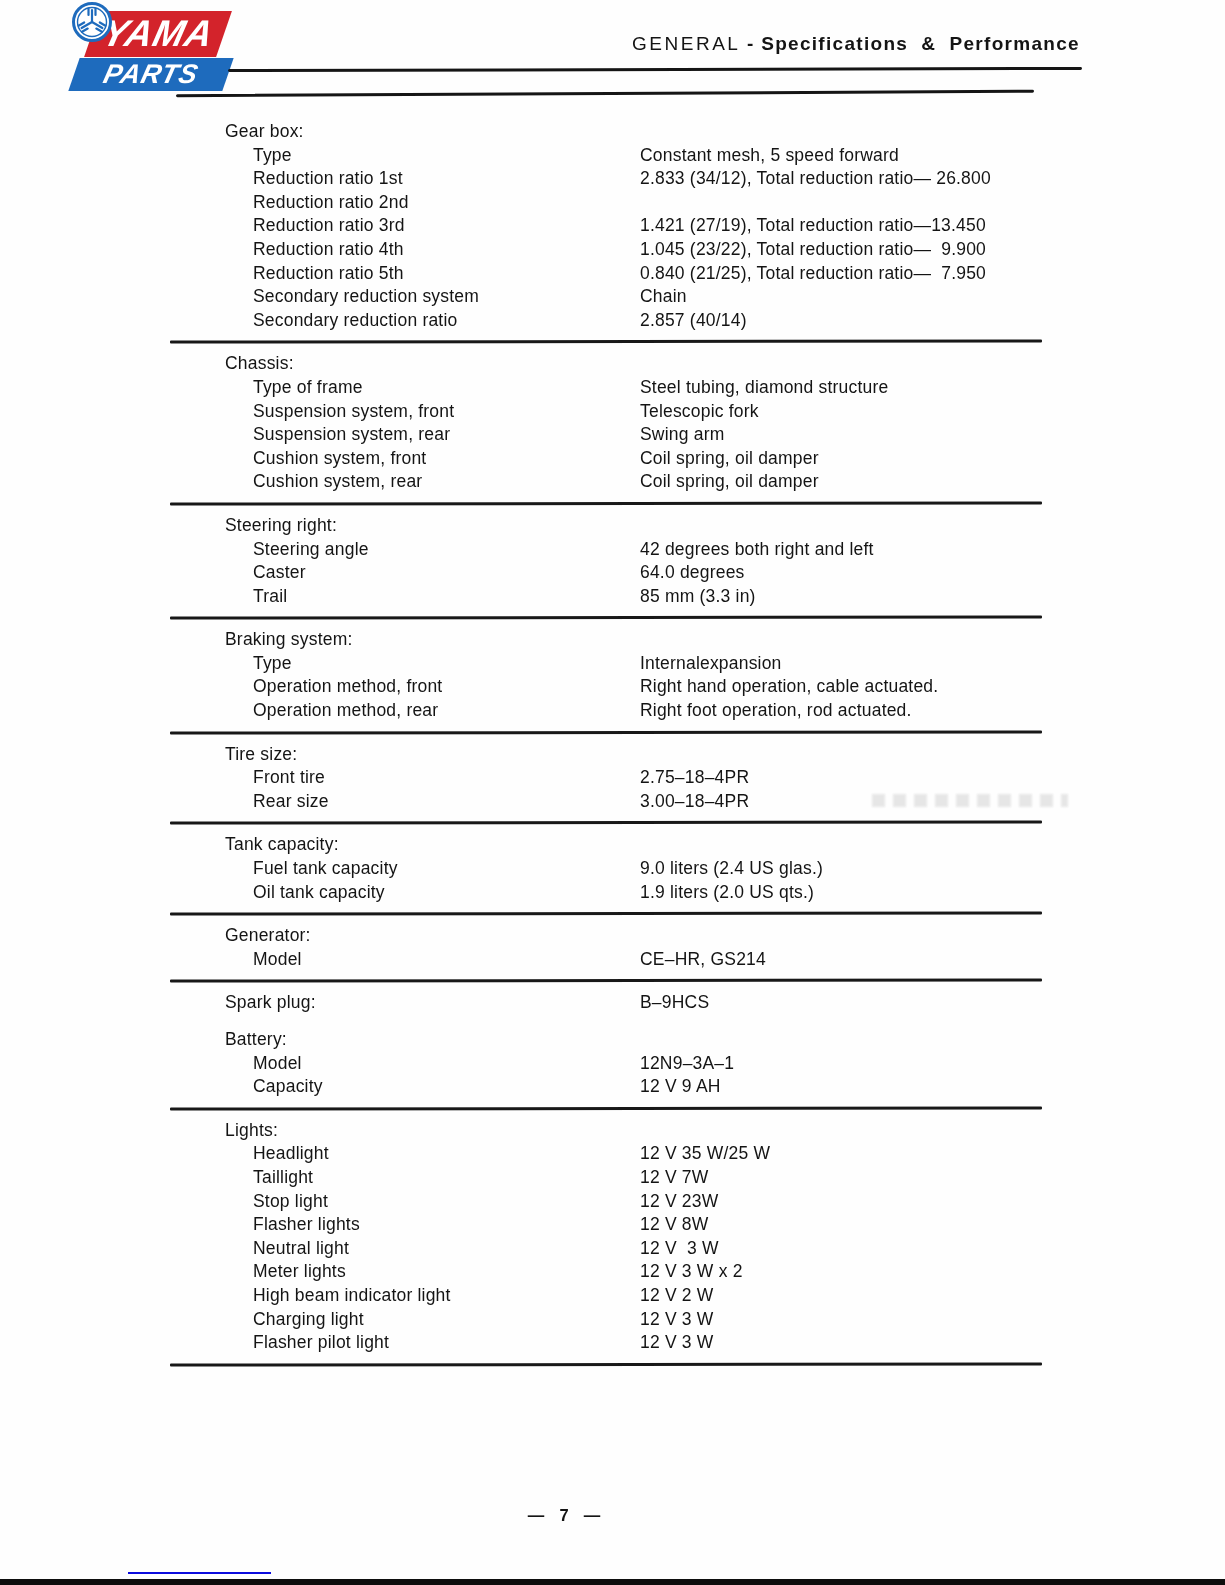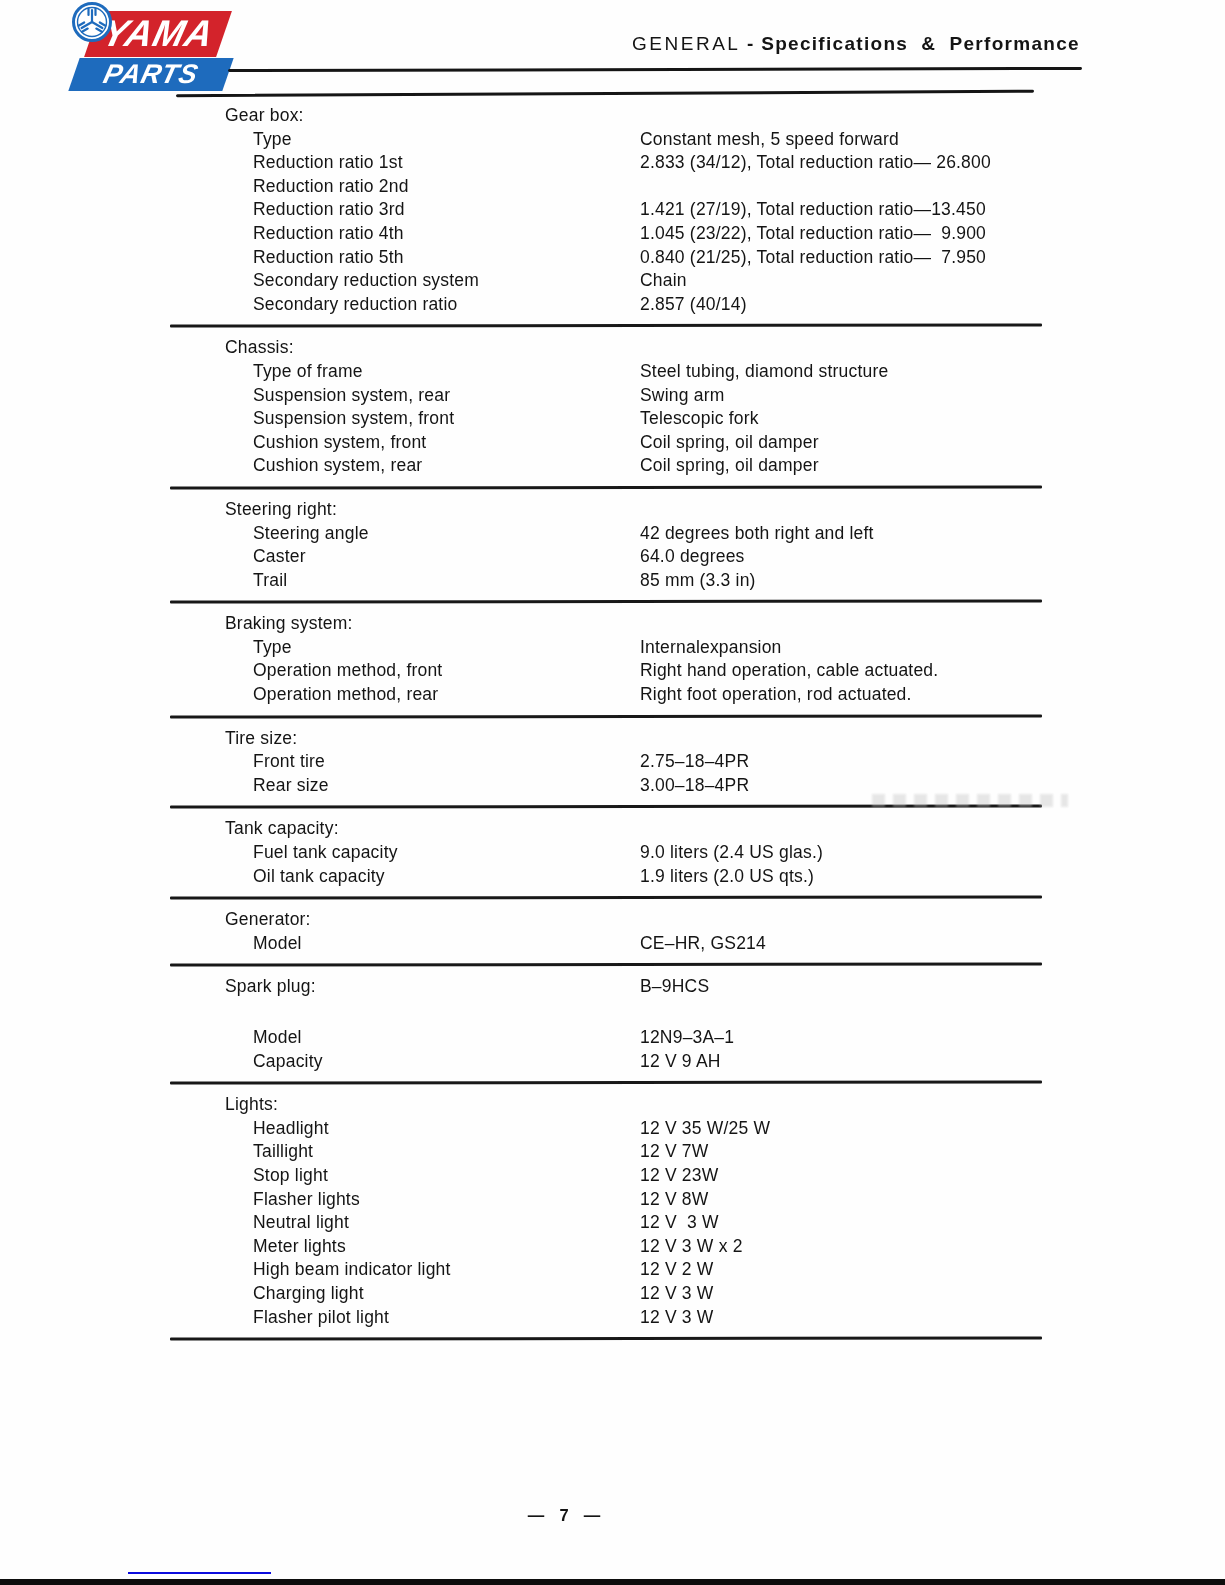--- a/index.html
+++ b/index.html
@@ -23,26 +23,26 @@
     position:absolute; top:33px; right:145px; white-space:pre;
     font-size:19px;
   }
   .h-title { font-weight:normal; letter-spacing:2.5px; }
   .h-sub   { letter-spacing:1.3px;font-weight:bold; }
   .rule { position:absolute; background:#151515; height:3px; border-radius:2px; }
   .rule1 { left:228px; top:68px; width:854px; transform:rotate(-0.15deg); }
   .rule2 { left:176px; top:92px; width:858px; transform:rotate(-0.3deg); }
 
   
-  .table { position:absolute; left:170px; top:104px; width:872px; font-size:17.5px; letter-spacing:0.2px; }
+  .table { position:absolute; left:170px; top:120px; width:872px; font-size:17.5px; letter-spacing:0.2px; }
   .trow  { position:relative; padding-left:55px; line-height:23.6px; }
   .row   { position:relative; padding-left:83px; line-height:23.6px; }
   .value { position:absolute; left:470px; top:0; white-space:pre; }
   .divider { height:3px; background:#181818; margin:8px 0 9px 0; border-radius:1px; transform:rotate(-0.08deg); }
-  .section.gap { margin-bottom:27px; }
+  .section.gap { margin-bottom:13px; }
 
   
   .bleed {
     position:absolute; left:872px; top:794px; width:196px; height:13px; opacity:.4;
     background:repeating-linear-gradient(90deg,#c4c4c4 0 13px, transparent 13px 21px);
     filter:blur(1.3px);
   }
   .footer { position:absolute; left:505px; top:1506px; width:120px; text-align:center;
             font-size:16.5px; font-weight:bold; letter-spacing:2px; white-space:pre; }
   .blue-underline { position:absolute; left:128px; top:1572px; width:143px; height:2px; background:#0b0bdd; }
@@ -96,22 +96,22 @@
         <div class="row"><span>Reduction ratio 3rd</span><span class="value">1.421 (27/19), Total reduction ratio—13.450</span></div>
         <div class="row"><span>Reduction ratio 4th</span><span class="value">1.045 (23/22), Total reduction ratio—  9.900</span></div>
         <div class="row"><span>Reduction ratio 5th</span><span class="value">0.840 (21/25), Total reduction ratio—  7.950</span></div>
         <div class="row"><span>Secondary reduction system</span><span class="value">Chain</span></div>
         <div class="row"><span>Secondary reduction ratio</span><span class="value">2.857 (40/14)</span></div>
       </div>
       <div class="divider"></div>
       <div class="section">
         <div class="trow"><span>Chassis:</span></div>
         <div class="row"><span>Type of frame</span><span class="value">Steel tubing, diamond structure</span></div>
+        <div class="row"><span>Suspension system, front</span><span class="value">Telescopic fork</span></div>
         <div class="row"><span>Suspension system, rear</span><span class="value">Swing arm</span></div>
-        <div class="row"><span>Suspension system, front</span><span class="value">Telescopic fork</span></div>
         <div class="row"><span>Cushion system, front</span><span class="value">Coil spring, oil damper</span></div>
         <div class="row"><span>Cushion system, rear</span><span class="value">Coil spring, oil damper</span></div>
       </div>
       <div class="divider"></div>
       <div class="section">
         <div class="trow"><span>Steering right:</span></div>
         <div class="row"><span>Steering angle</span><span class="value">42 degrees both right and left</span></div>
         <div class="row"><span>Caster</span><span class="value">64.0 degrees</span></div>
         <div class="row"><span>Trail</span><span class="value">85 mm (3.3 in)</span></div>
       </div>
@@ -137,20 +137,21 @@
       <div class="divider"></div>
       <div class="section">
         <div class="trow"><span>Generator:</span></div>
         <div class="row"><span>Model</span><span class="value">CE–HR, GS214</span></div>
       </div>
       <div class="divider"></div>
       <div class="section gap">
         <div class="trow"><span>Spark plug:</span><span class="value">B–9HCS</span></div>
       </div>
       <div class="section">
+        <div class="trow"><span>Battery:</span></div>
         <div class="row"><span>Model</span><span class="value">12N9–3A–1</span></div>
         <div class="row"><span>Capacity</span><span class="value">12 V 9 AH</span></div>
       </div>
       <div class="divider"></div>
       <div class="section">
         <div class="trow"><span>Lights:</span></div>
         <div class="row"><span>Headlight</span><span class="value">12 V 35 W/25 W</span></div>
         <div class="row"><span>Taillight</span><span class="value">12 V 7W</span></div>
         <div class="row"><span>Stop light</span><span class="value">12 V 23W</span></div>
         <div class="row"><span>Flasher lights</span><span class="value">12 V 8W</span></div>

